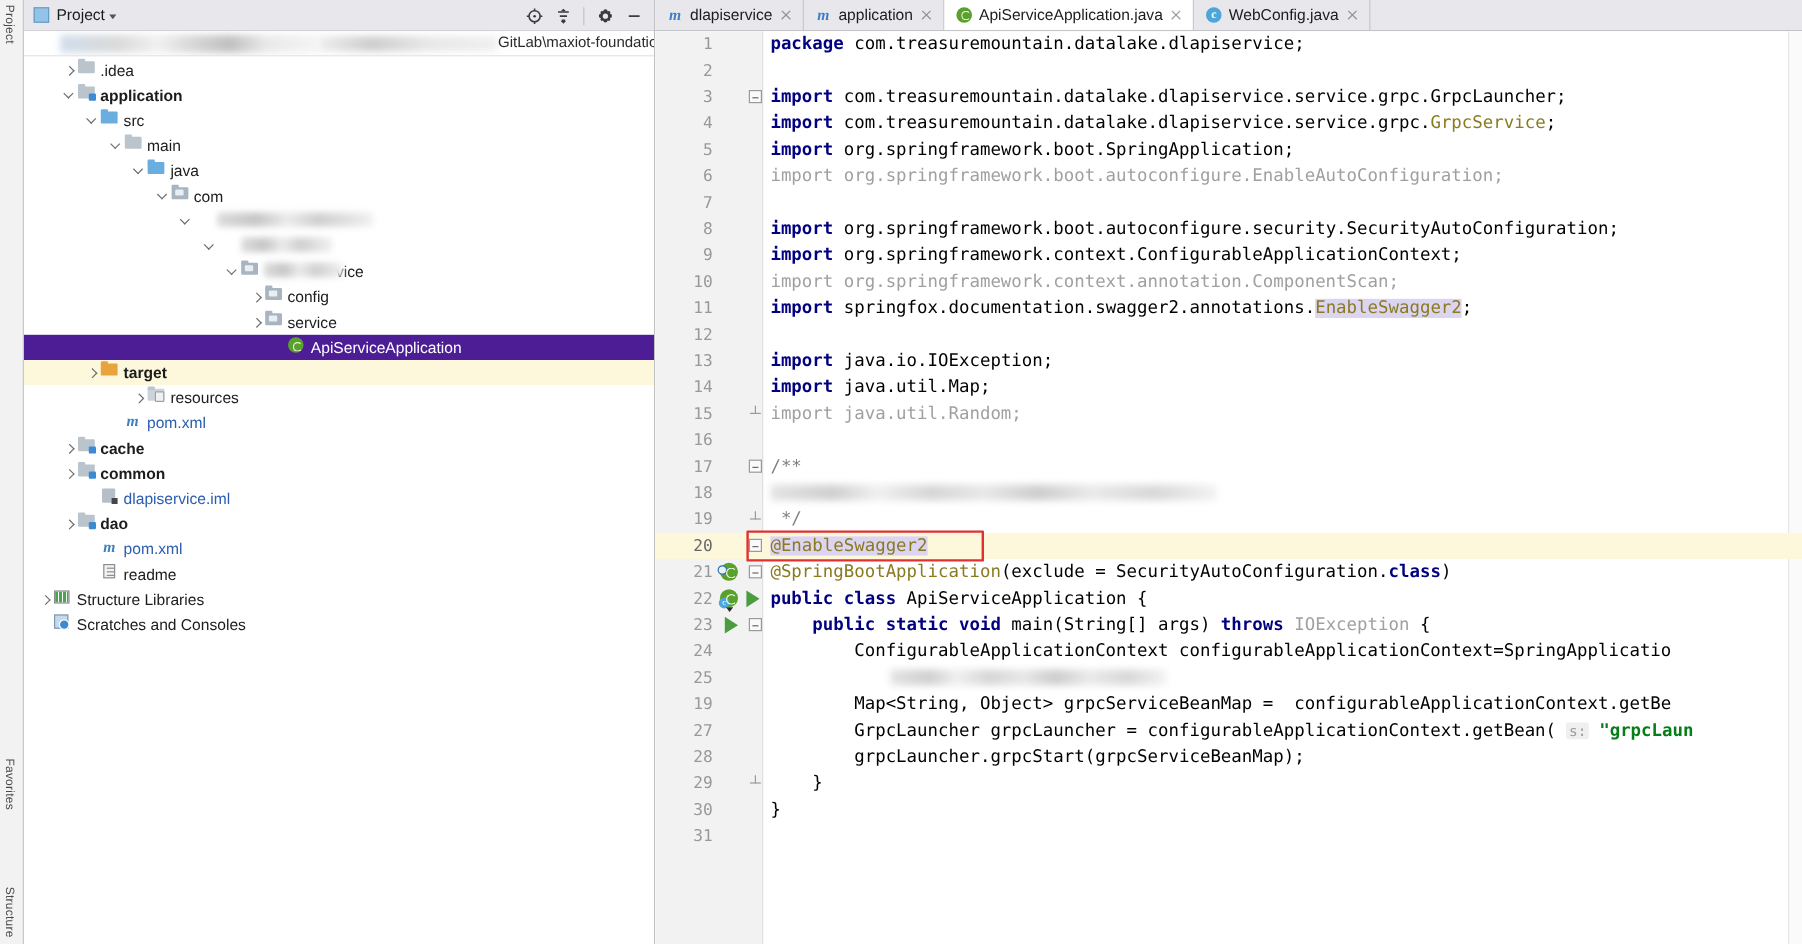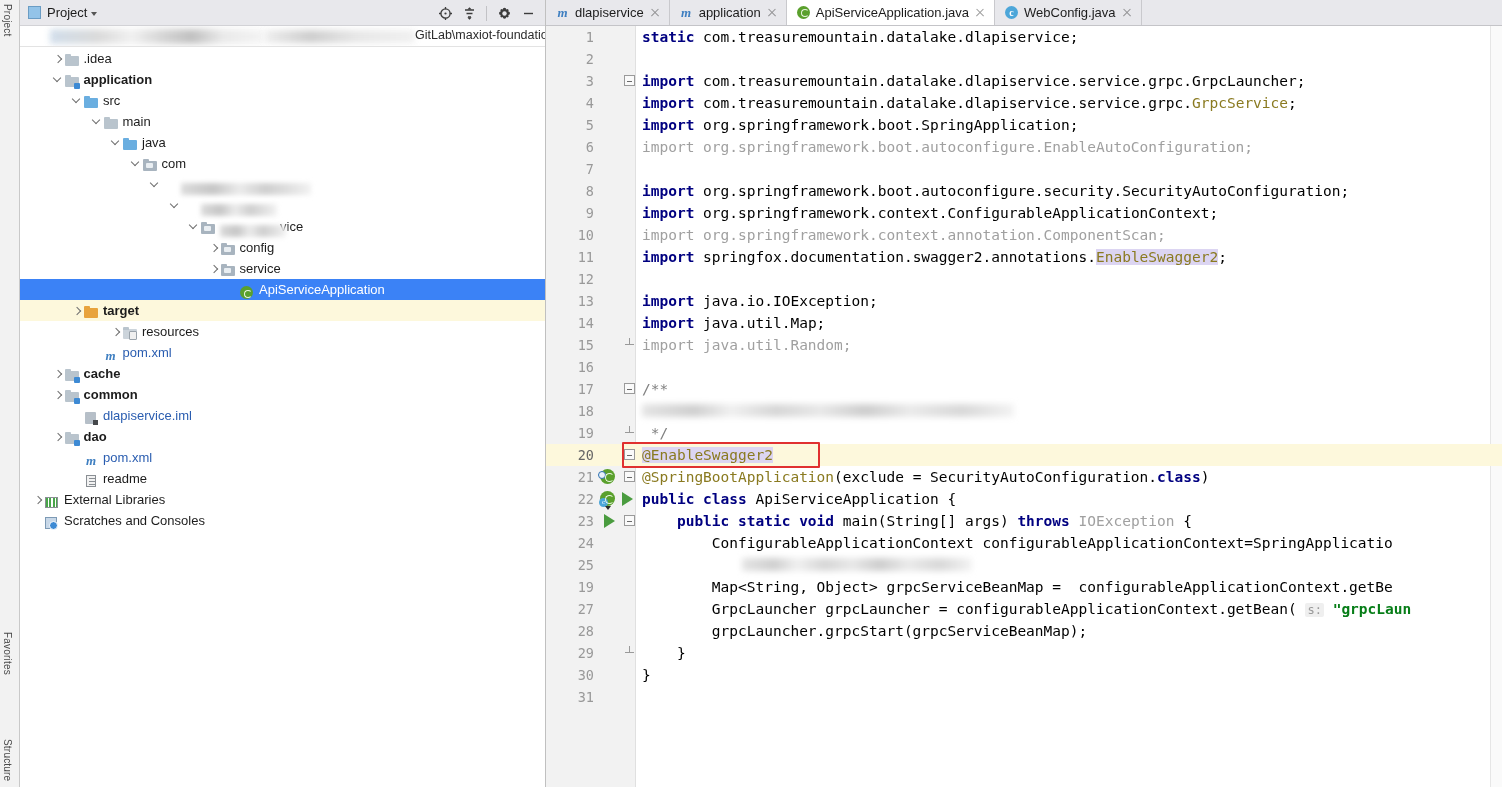--- a/index.html
+++ b/index.html
@@ -84,24 +84,24 @@
     position: absolute; left: 395px; top: 2px;
     font-size: 12.5px; color: #2b2b2b; white-space: nowrap;
   }
 
   
   .tree {
     position: absolute; left: 0; top: 48px; right: 0; bottom: 0;
     overflow: hidden; font-size: 13px; color: #1c1c1c;
   }
   .trow {
-    position: relative; height: 21px; display: flex; align-items: flex-end;
+    position: relative; height: 21px; display: flex; align-items: flex-start;
     white-space: nowrap;
   }
-  .trow.sel { background: #3b82f6; color: #fff; }
+  .trow.sel { background: #4c1d95; color: #fff; }
   .trow.hl  { background: #fdf8dc; }
   .arrow {
     width: 12px; height: 21px; flex: none; position: relative;
   }
   .arrow.r::before {
     content: ""; position: absolute; left: 3px; top: 7.5px;
     width: 5px; height: 5px;
     border-right: 1.6px solid #6e6e6e; border-bottom: 1.6px solid #6e6e6e;
     transform: rotate(-45deg);
   }
@@ -588,21 +588,21 @@
             <span class="ic-txt"></span>
           </span>
           <span class="tlabel">readme</span>
         </div>
         <div class="trow">
           <span style="display: inline-block; flex: 0 0 auto; width: 12px; height: 21px;"></span>
           <span class="arrow r"></span>
           <span class="tico">
             <span class="ic-lib"></span>
           </span>
-          <span class="tlabel">External Libraries</span>
+          <span class="tlabel">Structure Libraries</span>
         </div>
         <div class="trow">
           <span style="display: inline-block; flex: 0 0 auto; width: 12px; height: 21px;"></span>
           <span class="arrow"></span>
           <span class="tico">
             <span class="ic-scr"></span>
           </span>
           <span class="tlabel">Scratches and Consoles</span>
         </div>
       </div>
@@ -636,21 +636,21 @@
             <span class="cl">c</span>
           </span>
           <span>WebConfig.java</span>
           <span class="tab-x"></span>
         </div>
       </div>
     <div class="code-wrap">
       <div class="gutter-bg"></div>
       <div class="stripe"></div>
       <div class="lines" id="lines">
-          <div class="cl-row"><span class="lno">1</span><span class="ctext"><span class="kw">static</span><span> com.treasuremountain.datalake.dlapiservice;</span></span></div>
+          <div class="cl-row"><span class="lno">1</span><span class="ctext"><span class="kw">package</span><span> com.treasuremountain.datalake.dlapiservice;</span></span></div>
           <div class="cl-row"><span class="lno">2</span></div>
           <div class="cl-row"><span class="lno">3</span><span class="fold"></span><span class="ctext"><span class="kw">import</span><span> com.treasuremountain.datalake.dlapiservice.service.grpc.GrpcLauncher;</span></span></div>
           <div class="cl-row"><span class="lno">4</span><span class="ctext"><span class="kw">import</span><span> com.treasuremountain.datalake.dlapiservice.service.grpc.</span><span class="ylw">GrpcService</span><span>;</span></span></div>
           <div class="cl-row"><span class="lno">5</span><span class="ctext"><span class="kw">import</span><span> org.springframework.boot.SpringApplication;</span></span></div>
           <div class="cl-row"><span class="lno">6</span><span class="ctext"><span class="gry">import org.springframework.boot.autoconfigure.EnableAutoConfiguration;</span></span></div>
           <div class="cl-row"><span class="lno">7</span></div>
           <div class="cl-row"><span class="lno">8</span><span class="ctext"><span class="kw">import</span><span> org.springframework.boot.autoconfigure.security.SecurityAutoConfiguration;</span></span></div>
           <div class="cl-row"><span class="lno">9</span><span class="ctext"><span class="kw">import</span><span> org.springframework.context.ConfigurableApplicationContext;</span></span></div>
           <div class="cl-row"><span class="lno">10</span><span class="ctext"><span class="gry">import org.springframework.context.annotation.ComponentScan;</span></span></div>
           <div class="cl-row"><span class="lno">11</span><span class="ctext"><span class="kw">import</span><span> springfox.documentation.swagger2.annotations.</span><span class="ylw sel-id">EnableSwagger2</span><span>;</span></span></div>

